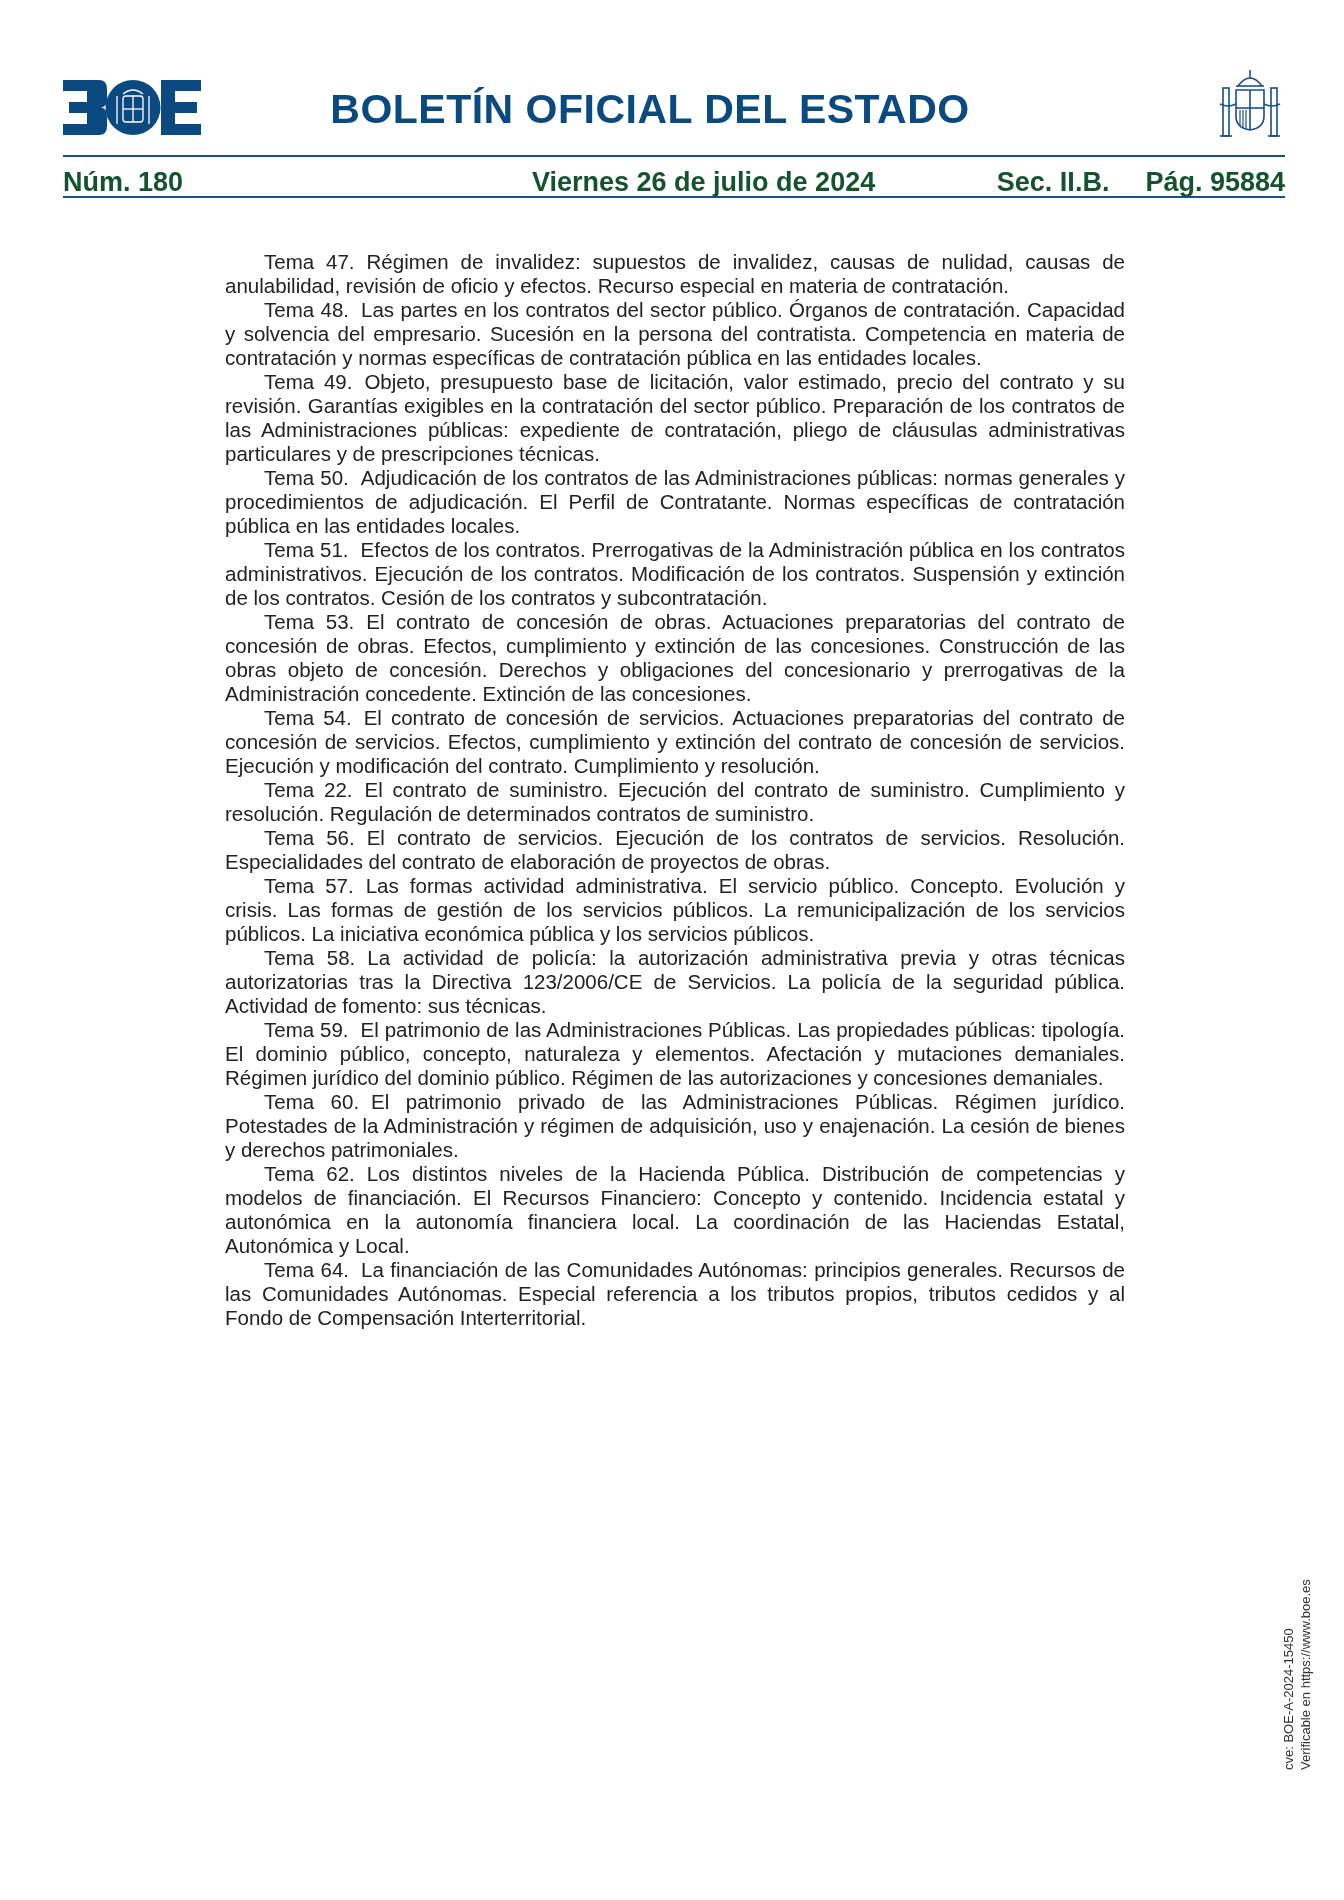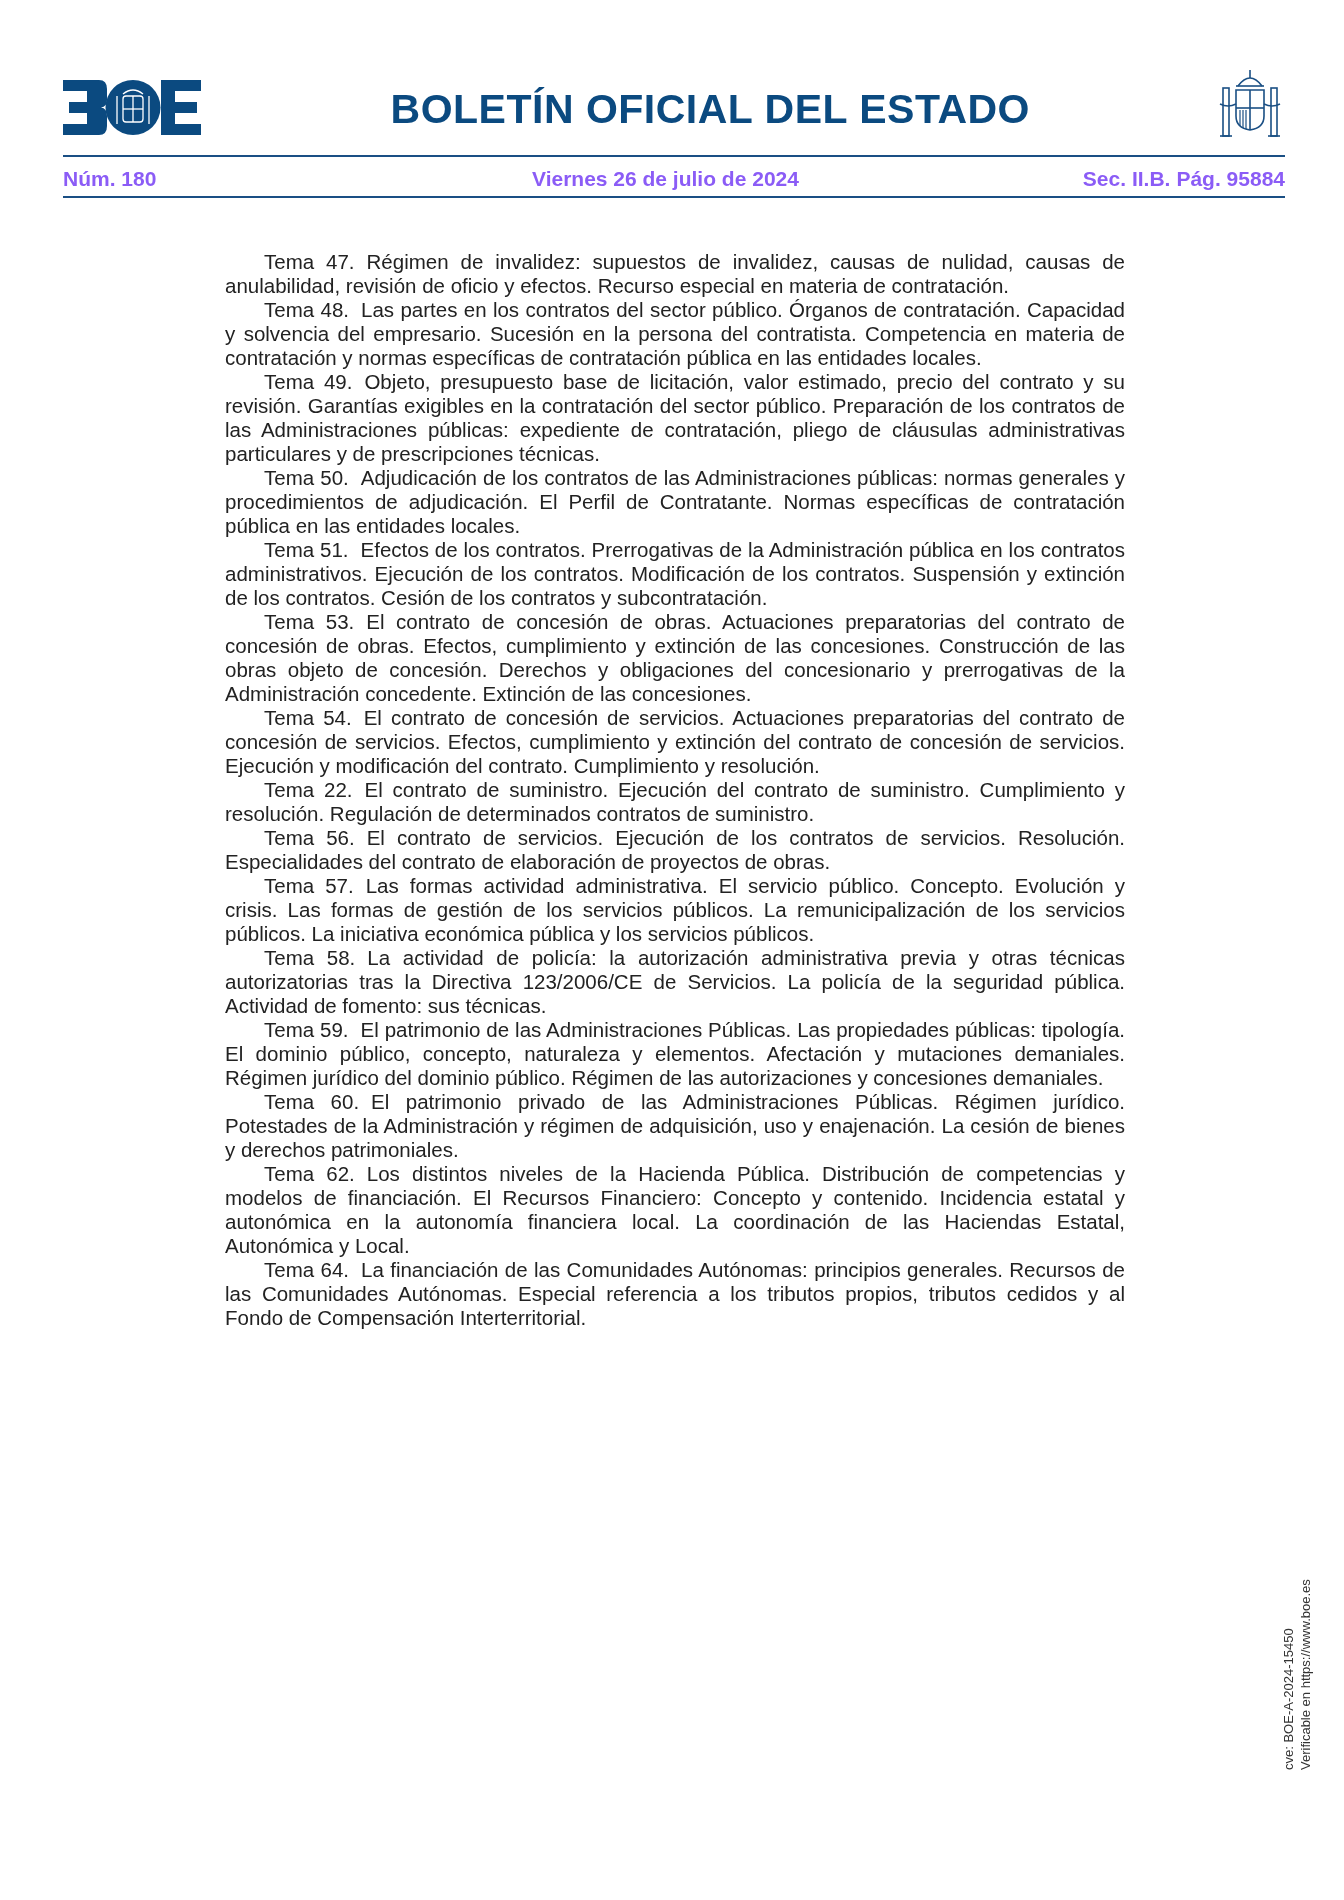--- a/index.html
+++ b/index.html
@@ -1,25 +1,25 @@
 <!DOCTYPE html>
 <html><head>
 <meta charset="utf-8">
 <style>
   html, body { margin:0; padding:0; background:#ffffff; }
   body { width:1344px; height:1900px; position:relative; overflow:hidden; font-family:"Liberation Sans", sans-serif; color:#222222; }
   .logo { position:absolute; left:63px; top:80px; width:138px; height:55px; }
-  .title { position:absolute; left:270px; top:86px; width:760px; text-align:right; font-weight:bold; font-size:41px; color:#0b4a80; letter-spacing:0.5px; }
+  .title { position:absolute; left:270px; top:86px; width:760px; text-align:center; font-weight:bold; font-size:41px; color:#0b4a80; letter-spacing:0.5px; }
   .coat { position:absolute; left:1218px; top:68px; width:64px; height:75px; }
   .rule { position:absolute; left:63px; width:1222px; height:2px; background:#1a4f84; }
-  .meta { position:absolute; top:167px; font-weight:bold; font-size:21px; color:#8b5cf6; }
+  .meta { position:absolute; top:167px; font-weight:bold; font-size:27px; color:#14532d; }
   .meta-left { left:63px; }
   .meta-center { left:532px; }
   .meta-right { right:59px; text-align:right; }
-  .meta-right span + span { margin-left:6px; }
+  .meta-right span + span { margin-left:36px; }
   .body-text { position:absolute; left:225px; top:250px; width:900px; font-size:20.5px; line-height:24px; color:#222; }
   .para { text-align:justify; text-indent:39px; margin:0; }
   .tema-num { margin-right:12px; }
   .side { position:absolute; left:1280px; top:1770px; transform-origin:left top; transform:rotate(-90deg); font-size:13px; line-height:17px; color:#333; white-space:nowrap; }
 </style>
 </head>
 <body>
 
 <svg class="logo" viewBox="0 0 138 55">
   <g fill="#0b4a80">

